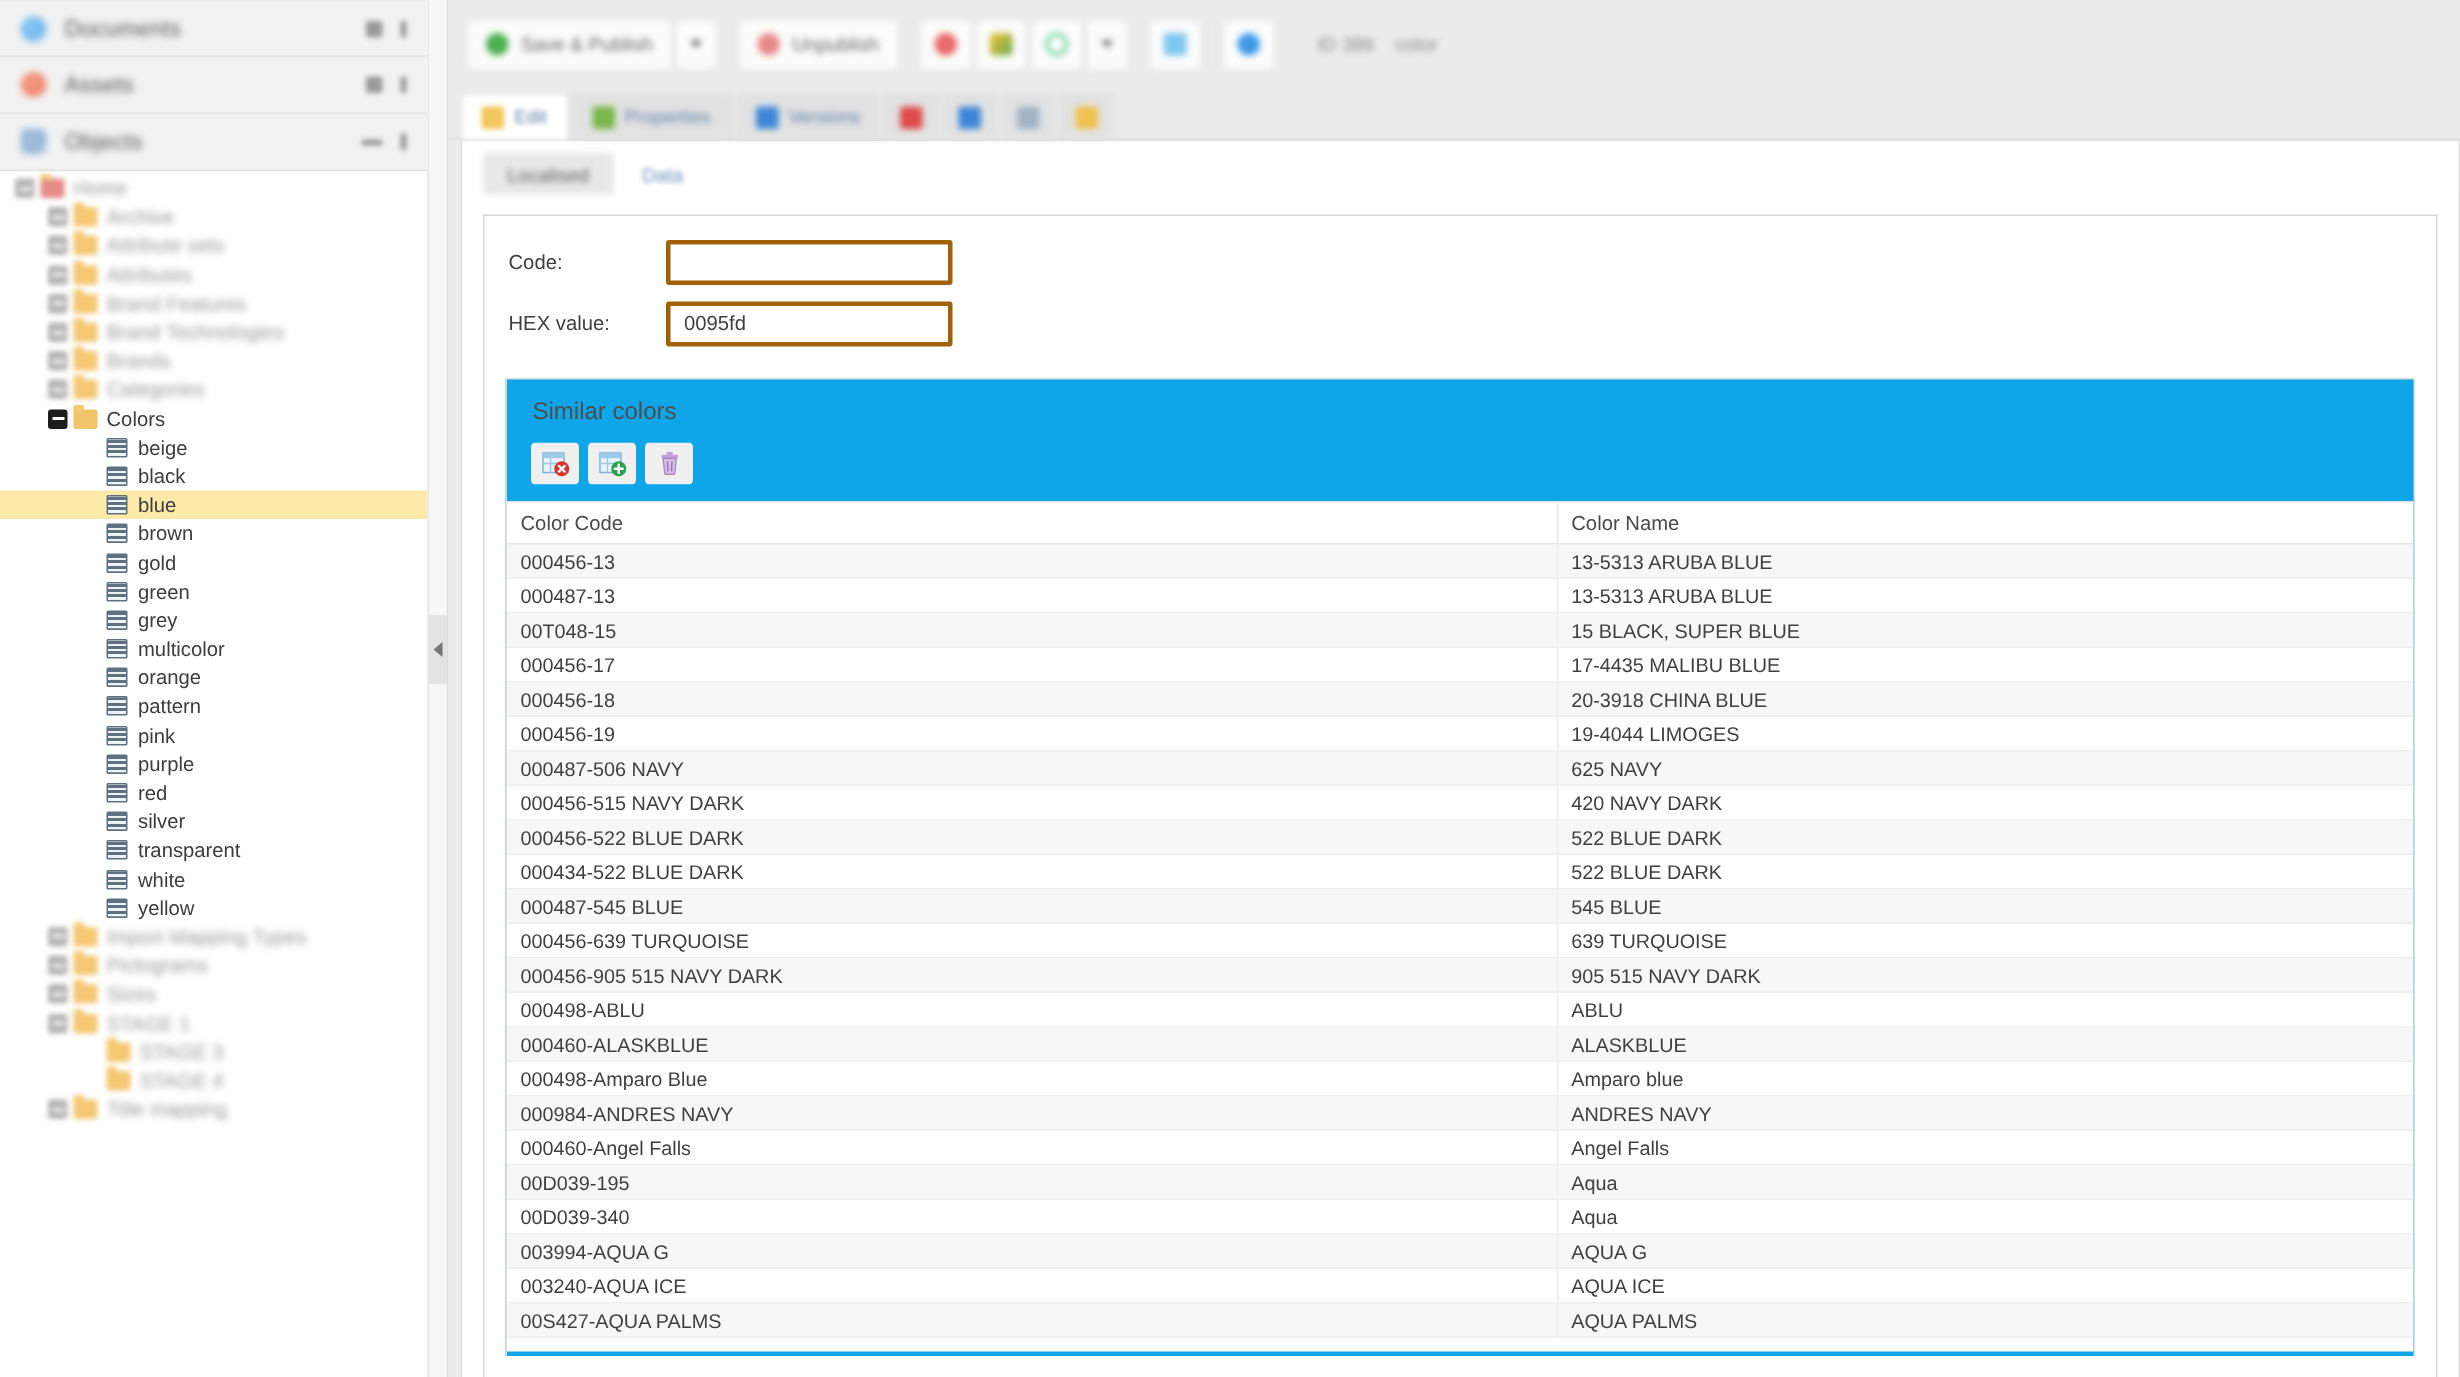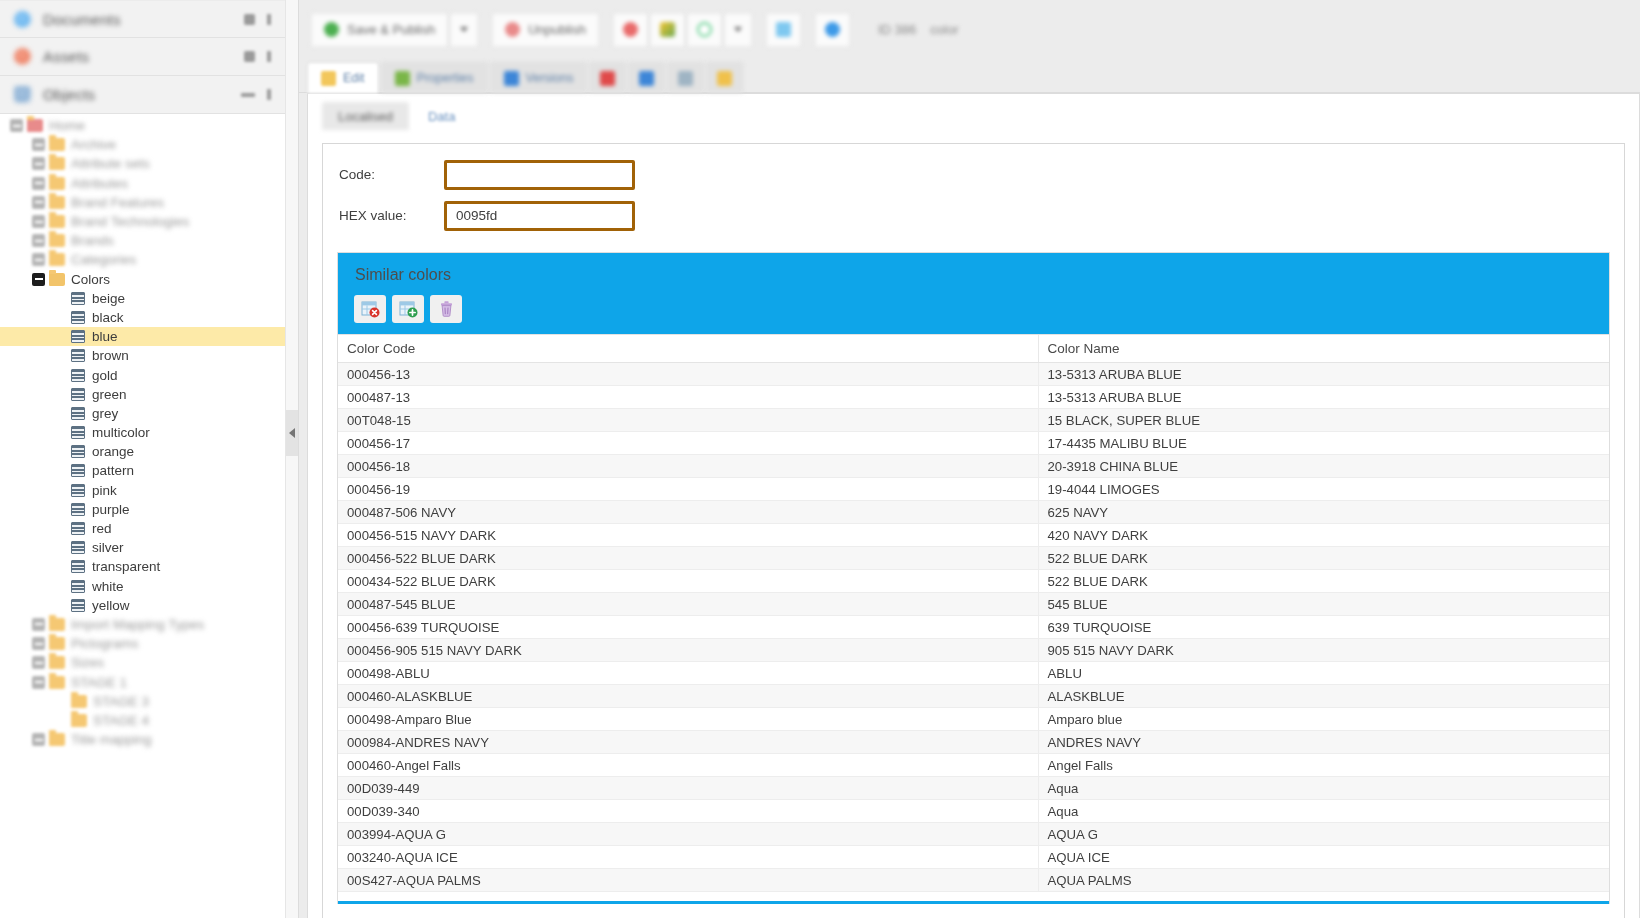--- a/index.html
+++ b/index.html
@@ -809,21 +809,21 @@
                   </tr>
                   <tr>
                     <td class="col-code">000984-ANDRES NAVY</td>
                     <td>ANDRES NAVY</td>
                   </tr>
                   <tr>
                     <td class="col-code">000460-Angel Falls</td>
                     <td>Angel Falls</td>
                   </tr>
                   <tr>
-                    <td class="col-code">00D039-449</td>
+                    <td class="col-code">00D039-195</td>
                     <td>Aqua</td>
                   </tr>
                   <tr>
                     <td class="col-code">00D039-340</td>
                     <td>Aqua</td>
                   </tr>
                   <tr>
                     <td class="col-code">003994-AQUA G</td>
                     <td>AQUA G</td>
                   </tr>

